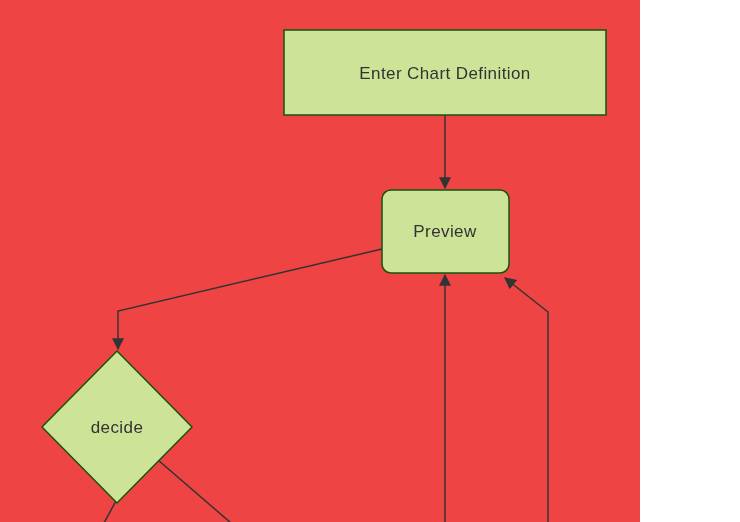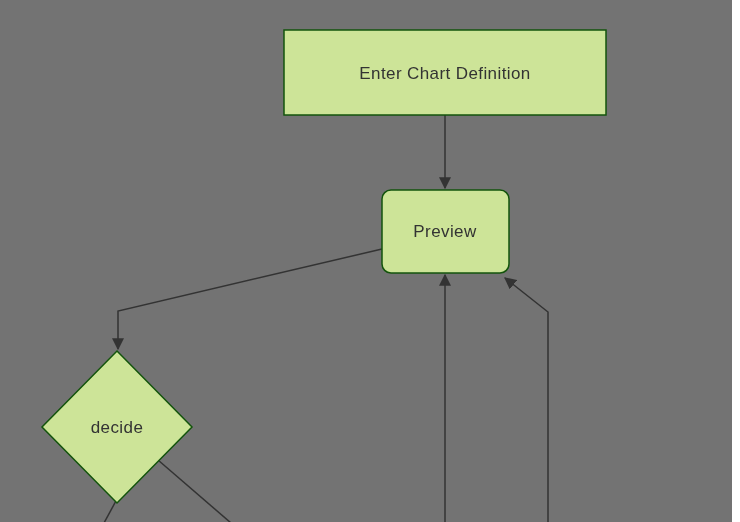--- a/index.html
+++ b/index.html
@@ -3,23 +3,23 @@
 <meta charset="utf-8">
 <style>
   html, body {
     margin: 0;
     padding: 0;
     background: #ffffff;
     font-family: "Liberation Sans", "DejaVu Sans", sans-serif;
   }
   .stage {
     position: relative;
-    width: 732px;
+    width: 640px;
     height: 522px;
-    background: #737373;
+    background: #ef4444;
     overflow: hidden;
   }
   svg { display: block; }
   .edge {
     stroke: #333333;
     stroke-width: 1.5;
     fill: none;
   }
   .node-shape {
     fill: #cde498;

